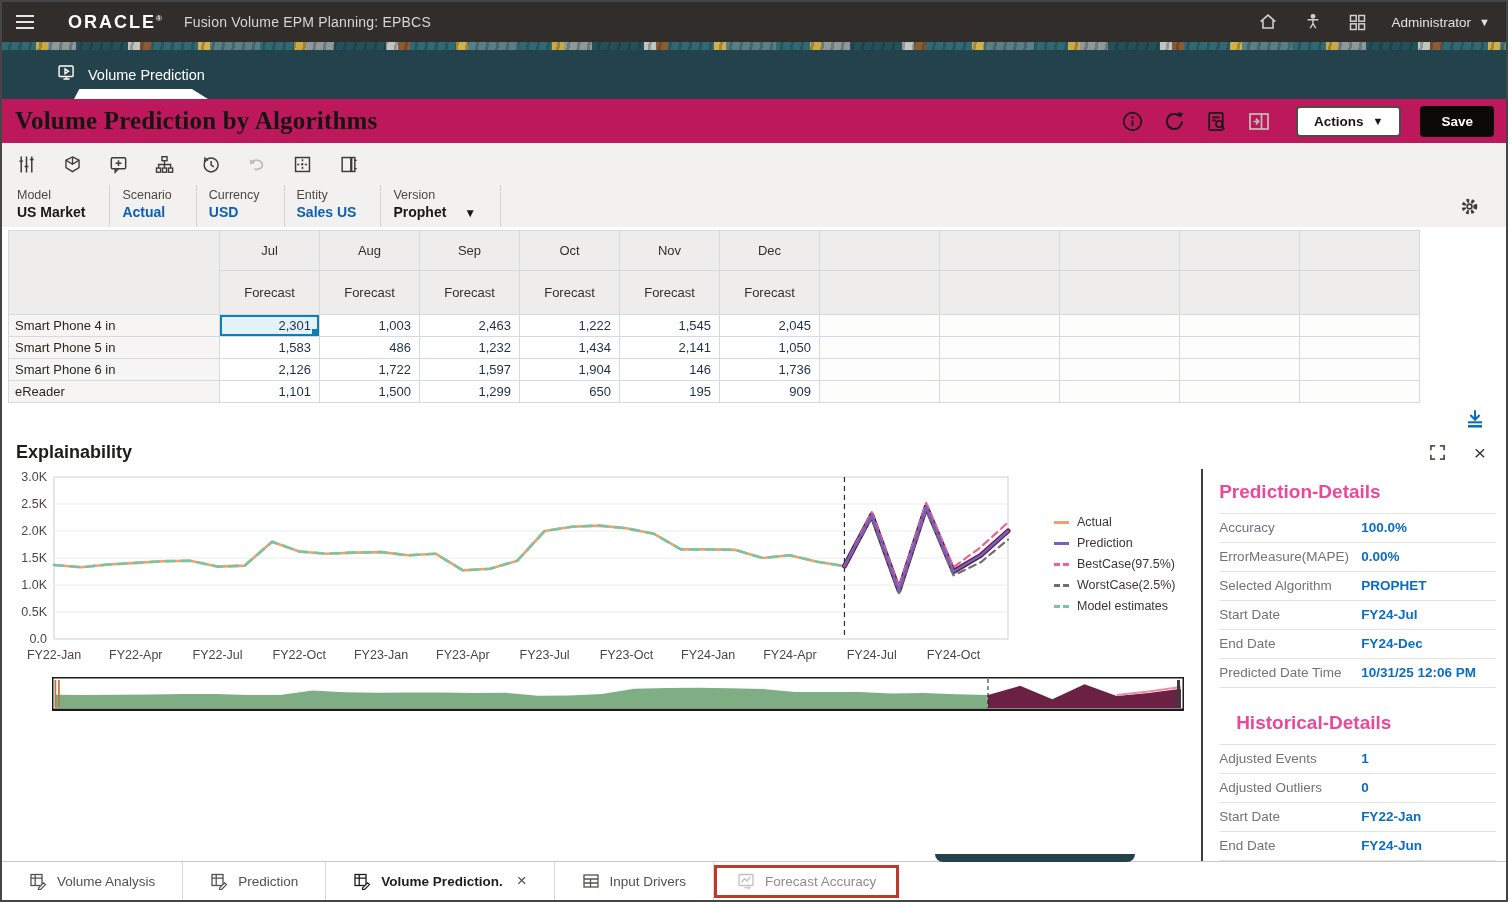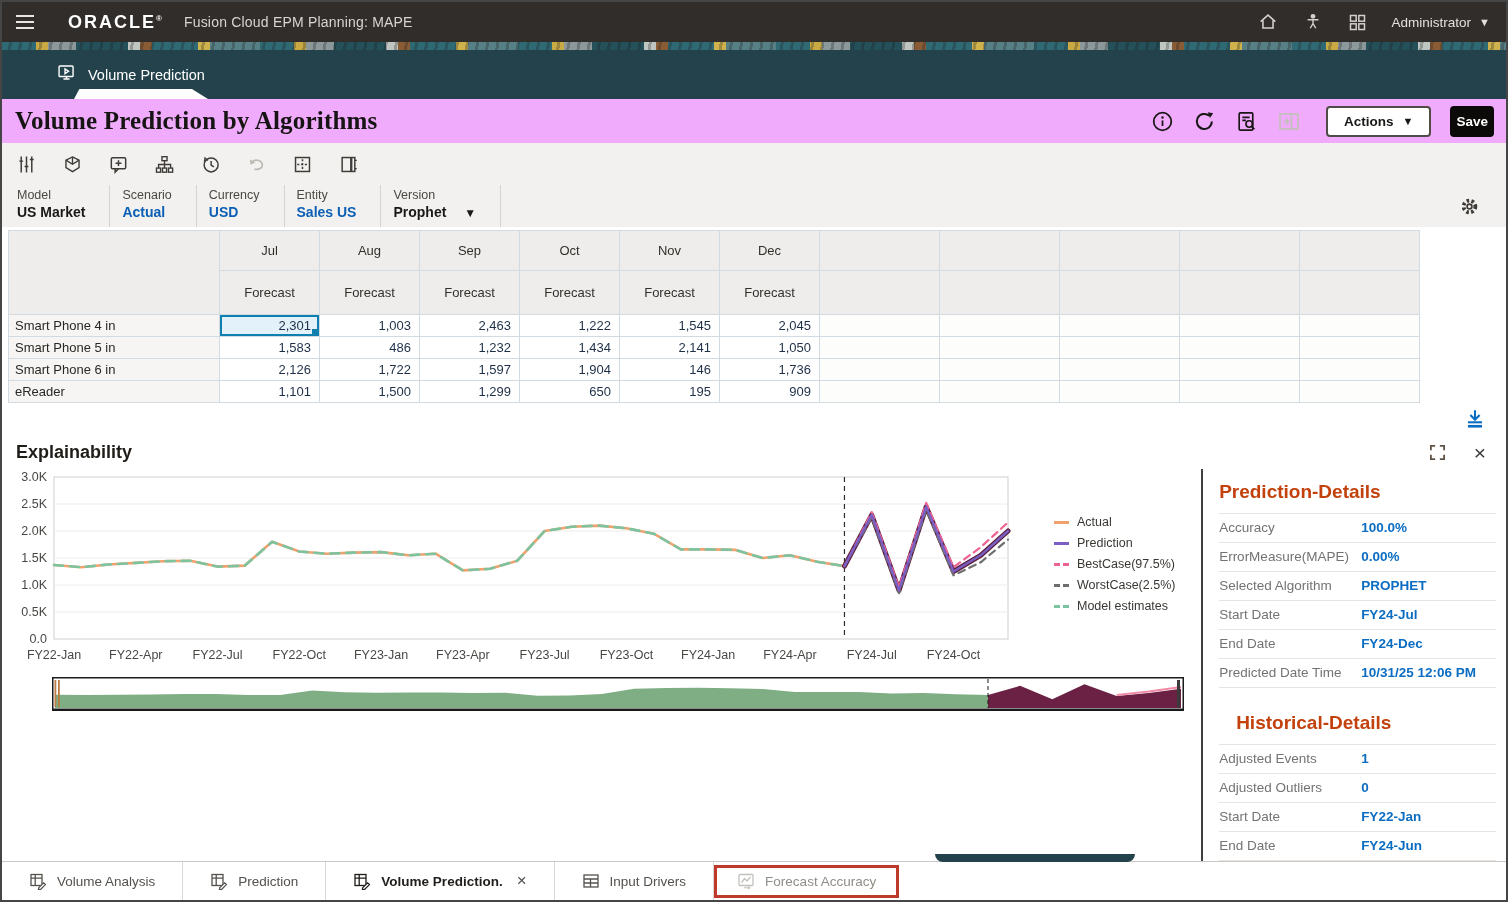--- a/index.html
+++ b/index.html
@@ -26,27 +26,27 @@
       repeating-linear-gradient(90deg, #2f6a74 0 34px, #c9a944 34px 46px, #8b999b 46px 74px, #235059 74px 126px, #bfc6c2 126px 138px, #8a5c36 138px 150px, #2f6a74 150px 196px, #d0b24c 196px 208px, #577f86 208px 258px);
   }
 
   
   .navbar { height:49px; background:#23424b; position:relative; display:flex; align-items:center; }
   .navcard { display:flex; align-items:center; gap:11px; color:#fff; font-size:14.5px; margin-left:54px; cursor:pointer; }
   .nav-notch { position:absolute; left:72px; bottom:0; width:134px; height:10px; background:#fff;
     clip-path:polygon(0 100%, 4% 0, 88% 0, 100% 100%); }
 
   
-  .page-header { height:44px; display:flex; align-items:center; padding:0 12px 0 13px; background:#f0abfc; }
+  .page-header { height:44px; display:flex; align-items:center; padding:0 12px 0 13px; background:#be185d; }
   .page-header h1 { font-family:"Liberation Serif","DejaVu Serif",serif; font-weight:600; font-size:25px; margin:0; color:#161513; letter-spacing:.2px; }
   .ph-actions { margin-left:auto; display:flex; align-items:center; gap:19px; }
   .icbtn { cursor:pointer; display:flex; align-items:center; }
   .icbtn.disabled { cursor:default; }
   .btn-actions { display:flex; align-items:center; gap:9px; height:31px; padding:0 16px; background:#fff; border:2px solid #4f4b46; border-radius:4px; font-weight:bold; font-size:13.5px; color:#1a1816; cursor:pointer; font-family:inherit; margin-left:6px; }
-  .btn-save { height:31px; padding:0 6px; background:#0b0a09; color:#fff; border:none; border-radius:4px; font-weight:bold; font-size:13.5px; cursor:pointer; font-family:inherit; }
+  .btn-save { height:31px; padding:0 21px; background:#0b0a09; color:#fff; border:none; border-radius:4px; font-weight:bold; font-size:13.5px; cursor:pointer; font-family:inherit; }
 
   
   .grey-zone { background:#f2f1ef; }
   .toolbar { height:42px; display:flex; align-items:center; gap:27px; padding-left:15px; }
   .tool { cursor:pointer; display:flex; align-items:center; }
   .tool.disabled { cursor:default; }
   .pov { height:42px; display:flex; align-items:stretch; padding-left:15px; }
   .pov-item { padding:3px 24px 3px 12px; border-right:1px solid #d7d3cf; cursor:pointer; }
   .pov-item:first-child { padding-left:0; }
   .pov-dim { font-size:12.5px; color:#4c4844; margin-bottom:2px; }
@@ -83,21 +83,21 @@
   .legend { list-style:none; margin:46px 0 0 36px; padding:0; width:140px; }
   .legend li { display:flex; align-items:center; gap:8px; margin-bottom:7px; cursor:pointer; }
   .legend .sw { width:15px; border-top:3px solid #000; display:inline-block; }
   .legend .sw.dash { border-top-style:dashed; }
   .legend .lt { font-size:12.5px; color:#3a3733; }
   #chart text.ax, #strip text.ax { font-family:"Liberation Sans",sans-serif; font-size:12.5px; fill:#4a4845; }
   #strip { margin:8px 0 0 44px; display:block; cursor:ew-resize; }
 
   
   .details { width:306px; border-left:2px solid #3f3f3f; padding:6px 10px 0 16px; }
-  .details h3 { font-size:19px; margin:6px 0 10px; color:#c2410c; }
+  .details h3 { font-size:19px; margin:6px 0 10px; color:#ec4899; }
   .details h3.hist { margin-top:24px;margin-left:17px; }
   .det-rows { border-top:1px solid #e7e4e0; }
   .det-row { display:flex; align-items:center; padding:6px 0 7px; border-bottom:1px solid #e7e4e0; }
   .det-l { width:142px; font-size:13.5px; color:#737373; }
   .det-v { font-size:13.5px; font-weight:bold; color:#0b6dc2; }
 
   
   .bottombar { position:absolute; left:0; right:0; bottom:0; height:39px; background:#fff; border-top:1px solid #ccc8c4; display:flex; align-items:center;text-align:center; }
   .drawer-notch { position:absolute; left:933px; top:-8px; width:200px; height:8px; background:#23424b; border-radius:0 0 10px 10px; }
   .btab { display:flex; align-items:center; gap:10px; padding:0 27px; height:100%; border-right:1px solid #dbd7d3; cursor:pointer; color:#55514d; font-size:13.5px; }
@@ -114,21 +114,21 @@
 
 <div class="window">
 
   <header class="topbar">
     <span class="hamburger">
         <i></i>
         <i></i>
         <i></i>
       </span>
     <span class="brand"><span>ORACLE</span><sup>®</sup></span>
-    <span class="apptitle">Fusion Cloud EPM Planning:  MAPE</span>
+    <span class="apptitle">Fusion Volume EPM Planning:  EPBCS</span>
     <div class="top-right">
       <span class="tbtn">
         <svg width="22" height="22" viewBox="0 0 24 24" fill="none" stroke="#d3d0cd" stroke-width="1.7">
             <path d="M4 11.5 L12 4.5 L20 11.5"></path>
             <path d="M6.5 10 V18.5 H17.5 V10"></path>
           </svg>
       </span>
       <span class="tbtn">
         <svg width="20" height="22" viewBox="0 0 24 24" fill="none" stroke="#d3d0cd" stroke-width="1.7">
             <circle cx="12" cy="5.2" r="2.1" fill="#d3d0cd"></circle>

